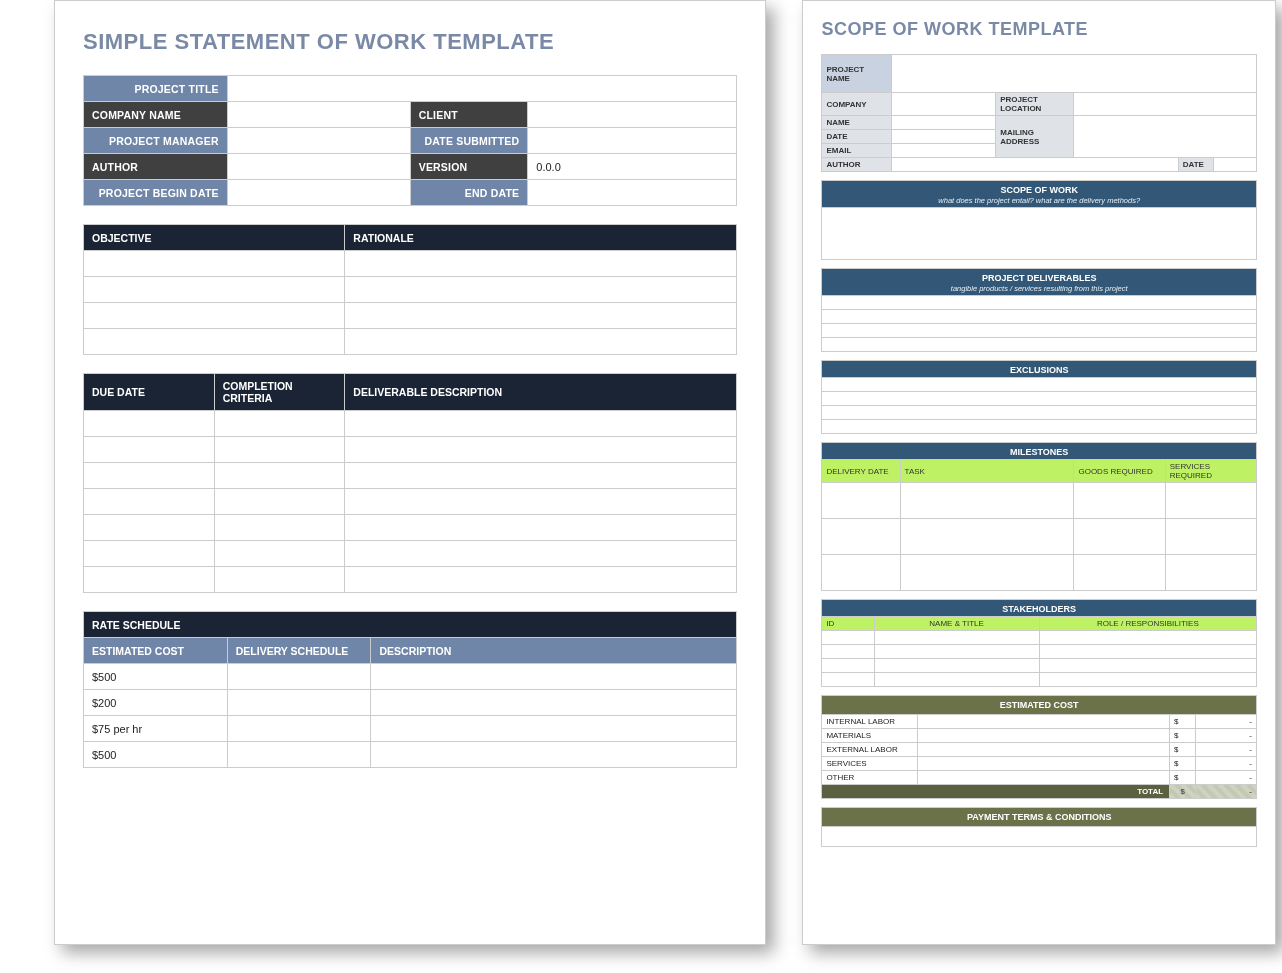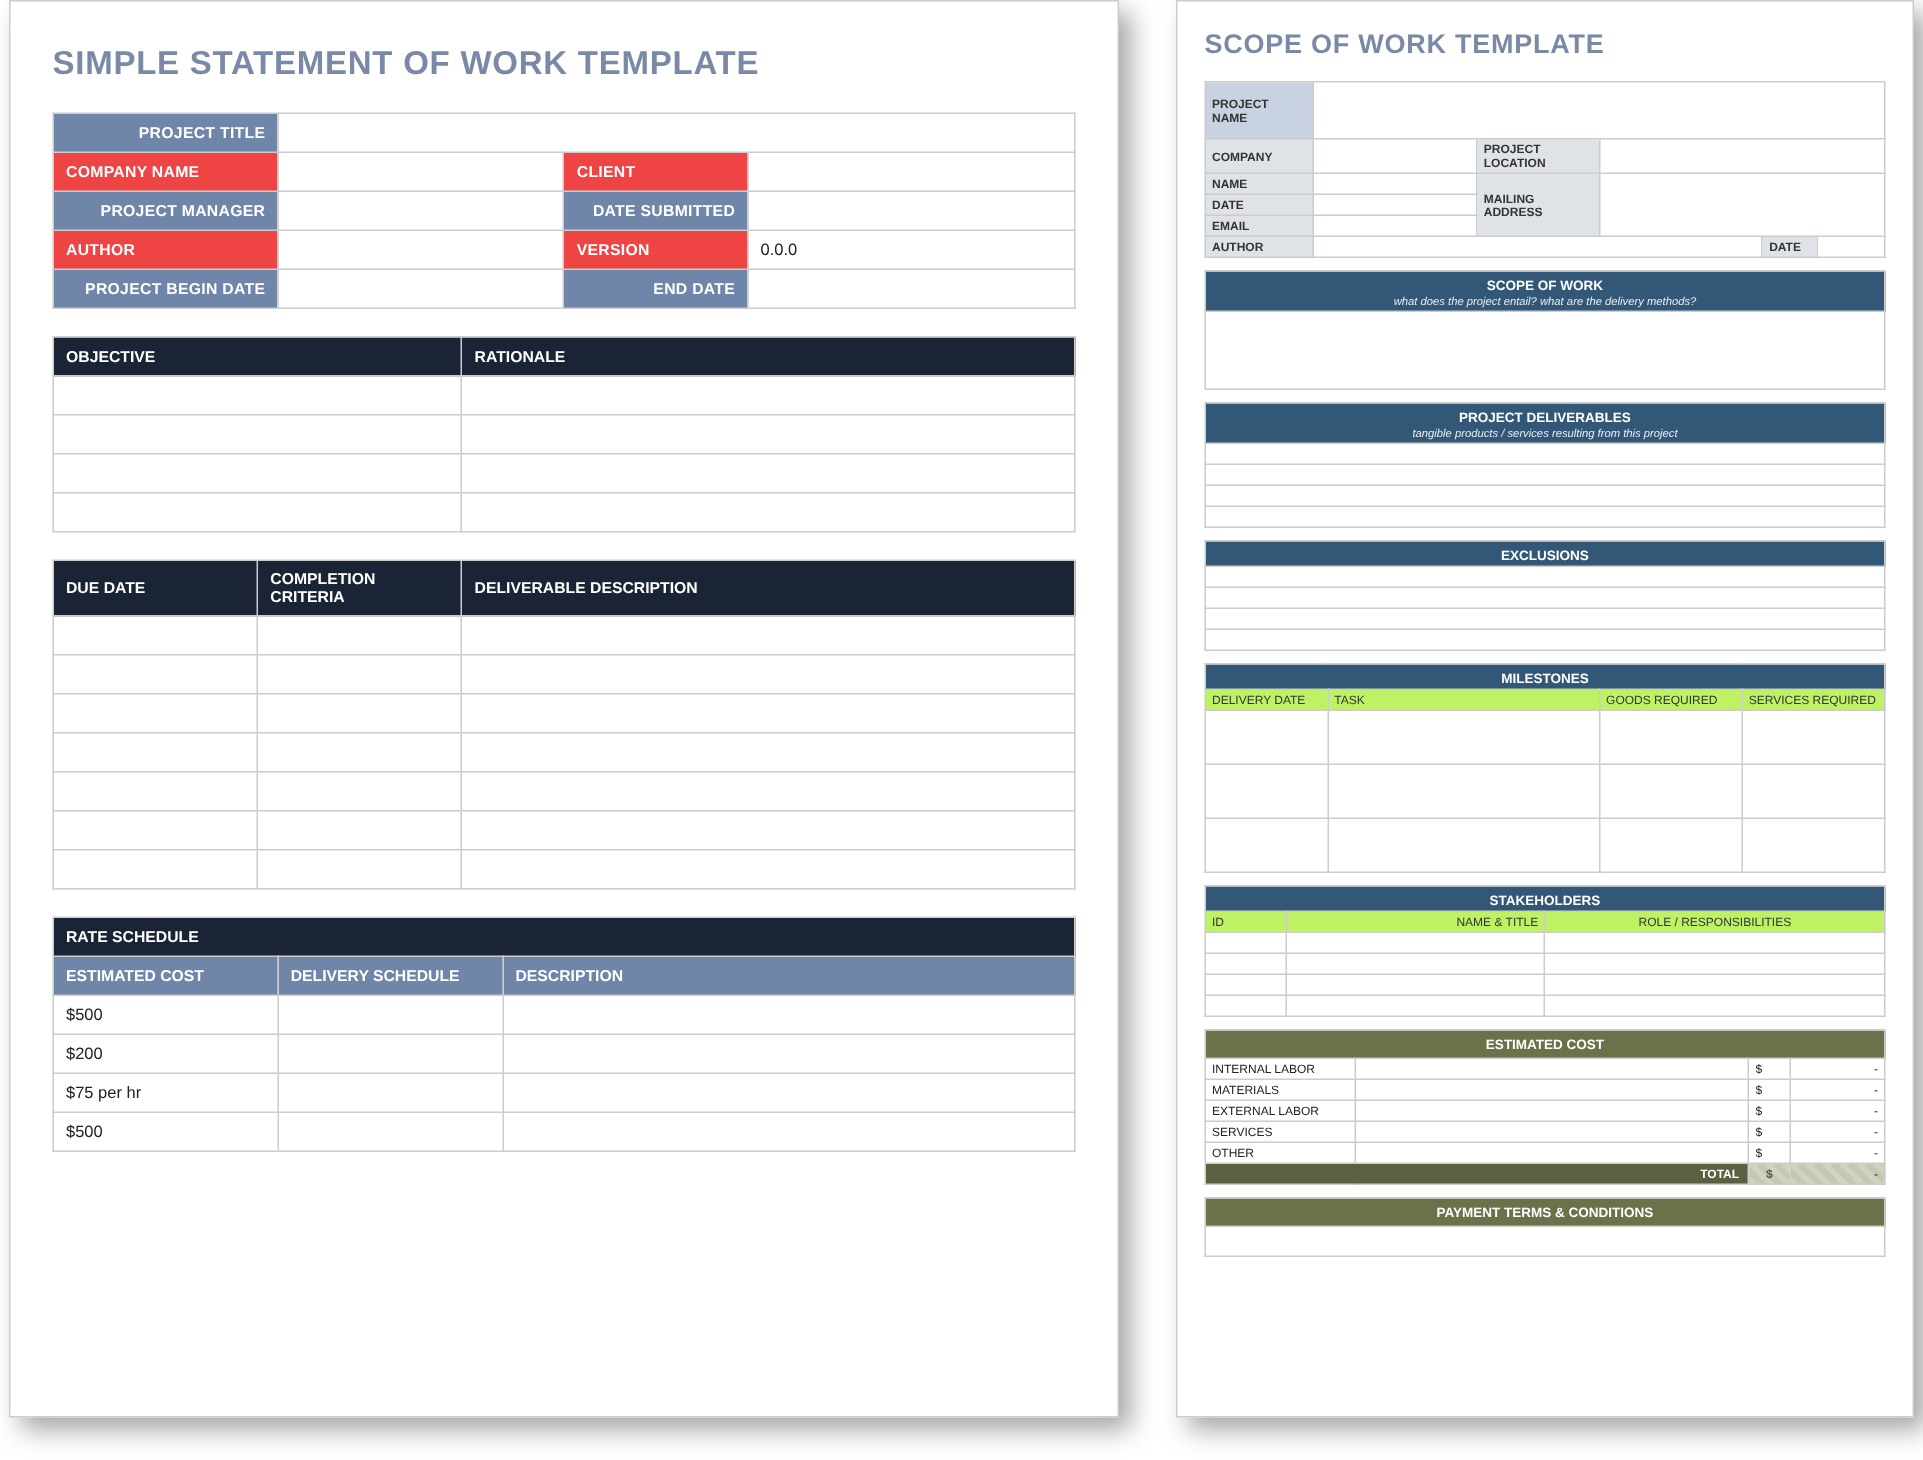--- a/index.html
+++ b/index.html
@@ -1,27 +1,27 @@
 <!DOCTYPE html>
 <html><head>
   <meta charset="utf-8">
   <style>
     * { box-sizing: border-box; margin: 0; padding: 0; }
     html, body { width: 1282px; height: 973px; background: #fff; font-family: Arial, Helvetica, sans-serif; }
     .stage { position: relative; width: 1282px; height: 973px; display: flex; gap: 36px; padding: 0 6px; }
-    .page { background: #fff; border: 1px solid #ccc; box-shadow: 8px 8px 16px rgba(0,0,0,.35); position: relative; }
+    .page { background: #fff; border: 1px solid #ccc; box-shadow: 8px 8px 16px rgba(0,0,0,.35); position: relative; margin-left: 48px; }
     .page1 { width: 740px; height: 945px; padding: 28px; }
     .page2 { width: 492px; height: 945px; padding: 18px; margin-left: auto; }
     .title1 { color: #7a8aa6; font-size: 22px; font-weight: 700; letter-spacing: .5px; margin-bottom: 20px; }
     .title2 { color: #7a8aa6; font-size: 18px; font-weight: 700; letter-spacing: .5px; margin-bottom: 14px; }
 
     table { border-collapse: collapse; width: 100%; table-layout: fixed; }
     td, th { border: 1px solid #ccc; padding: 6px 8px; font-size: 11px; color: #222; vertical-align: middle; height: 26px; }
     .lbl-blue  { background: #6f86a8; color: #fff; font-weight: 700; font-size: 10.5px; letter-spacing: .2px; text-align: right; }
-    .lbl-dark  { background: #ef4444; color: #fff; font-weight: 700; font-size: 10.5px; letter-spacing: .2px; }
+    .lbl-dark  { background: #404040; color: #fff; font-weight: 700; font-size: 10.5px; letter-spacing: .2px; }
     .cell      { background: #fff; }
 
     .section { margin-top: 18px; }
     .hdr-row td { background: #1b2435; color: #fff; font-weight: 700; font-size: 10.5px; }
     .hdr-blue td { background: #6f86a8; color: #fff; font-weight: 700; font-size: 10.5px; }
 
     
     .p2 table td, .p2 table th { font-size: 8px; height: 14px; padding: 2px 4px; }
     .p2 .info-lbl-blue { background: #c8d2e0; color: #333; font-weight: 600; font-size: 8px; }
     .p2 .info-lbl-grey { background: #dfe3e8; color: #333; font-weight: 600; font-size: 8px; }
@@ -356,21 +356,21 @@
             <col style="width:12%">
             <col style="width:38%">
             <col style="width:50%">
           </colgroup>
         <tbody>
             <tr>
               <td class="banner" colspan="3">STAKEHOLDERS</td>
             </tr>
         <tr>
           <td class="subhdr" style="text-align:left;">ID</td>
-          <td class="subhdr" style="text-align:right;">NAME &amp; TITLE</td>
+          <td class="subhdr" style="text-align:center;">NAME &amp; TITLE</td>
           <td class="subhdr" style="text-align:center;">ROLE / RESPONSIBILITIES</td>
         </tr>
         <tr>
               <td class="cell"></td>
               <td class="cell"></td>
               <td class="cell"></td>
             </tr>
         <tr>
               <td class="cell"></td>
               <td class="cell"></td>

